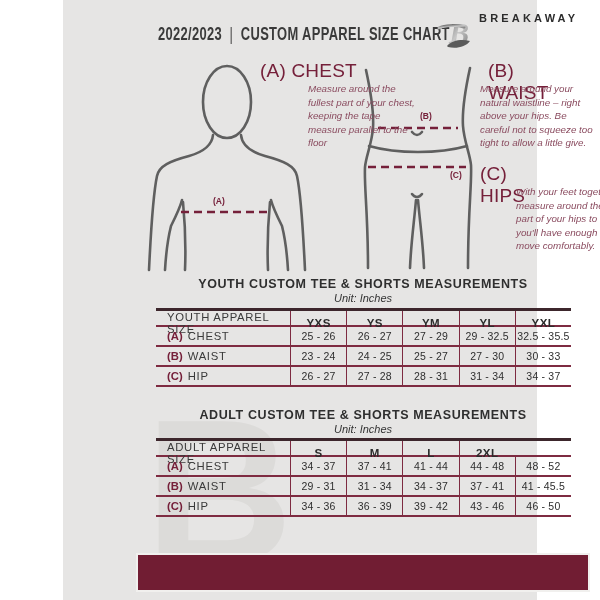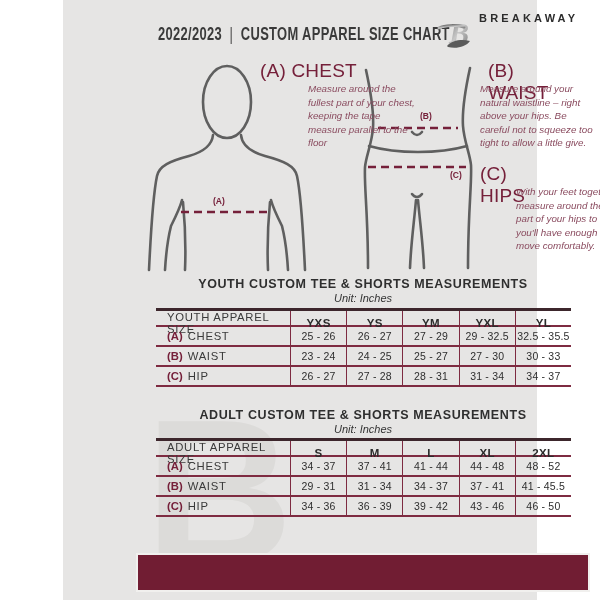--- a/index.html
+++ b/index.html
@@ -157,22 +157,22 @@
 
     <div class="abs section-title" style="top:277px;">YOUTH CUSTOM TEE &amp; SHORTS MEASUREMENTS</div>
     <div class="abs section-unit" style="top:292px;">Unit: Inches</div>
 
     <div class="abs size-table" style="top:308px;">
       <div class="t-row t-head">
         <div class="cell label-cell">YOUTH APPAREL SIZE</div>
         <div class="cell size-col head-size">YXS</div>
         <div class="cell size-col head-size">YS</div>
         <div class="cell size-col head-size">YM</div>
+        <div class="cell size-col head-size">YL</div>
         <div class="cell size-col head-size">YXL</div>
-        <div class="cell size-col head-size">YL</div>
       </div>
       <div class="t-row">
         <div class="cell label-cell">
           <span class="row-key">(A)</span>
           <span>CHEST</span>
         </div>
         <div class="cell size-col val">25 - 26</div>
         <div class="cell size-col val">26 - 27</div>
         <div class="cell size-col val">27 - 29</div>
         <div class="cell size-col val">29 - 32.5</div>
@@ -204,21 +204,20 @@
 
     <div class="abs section-title" style="top:408px;">ADULT CUSTOM TEE &amp; SHORTS MEASUREMENTS</div>
     <div class="abs section-unit" style="top:423px;">Unit: Inches</div>
 
     <div class="abs size-table" style="top:438px;">
       <div class="t-row t-head">
         <div class="cell label-cell">ADULT APPAREL SIZE</div>
         <div class="cell size-col head-size">S</div>
         <div class="cell size-col head-size">M</div>
         <div class="cell size-col head-size">L</div>
-        <div class="cell size-col head-size">XL</div>
         <div class="cell size-col head-size">2XL</div>
       </div>
       <div class="t-row">
         <div class="cell label-cell">
           <span class="row-key">(A)</span>
           <span>CHEST</span>
         </div>
         <div class="cell size-col val">34 - 37</div>
         <div class="cell size-col val">37 - 41</div>
         <div class="cell size-col val">41 - 44</div>

